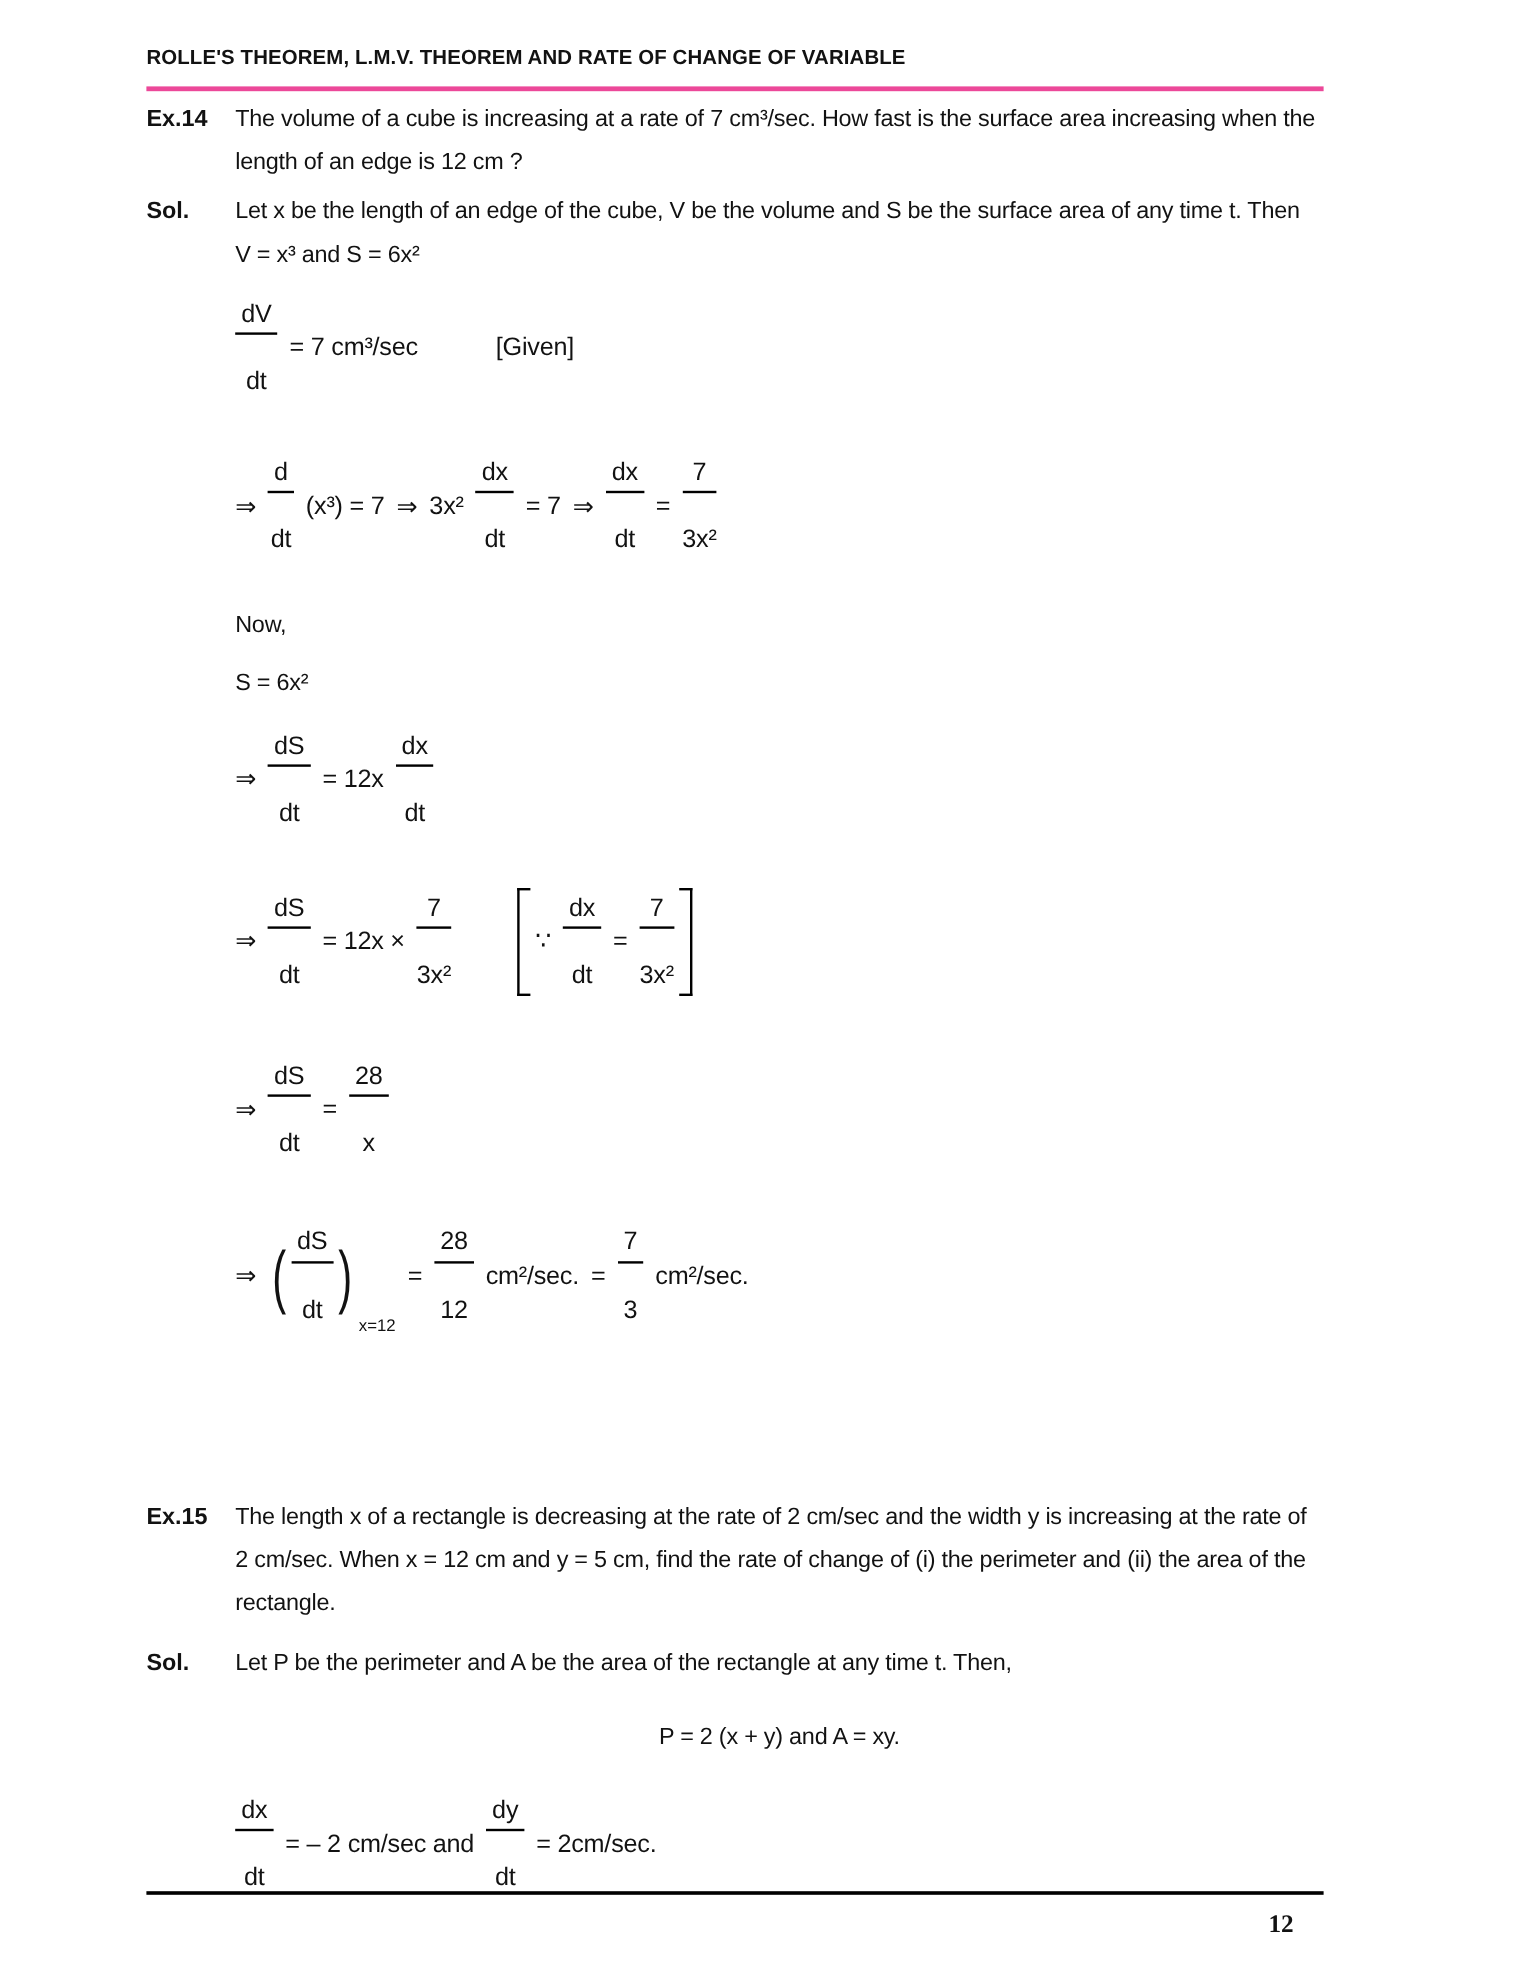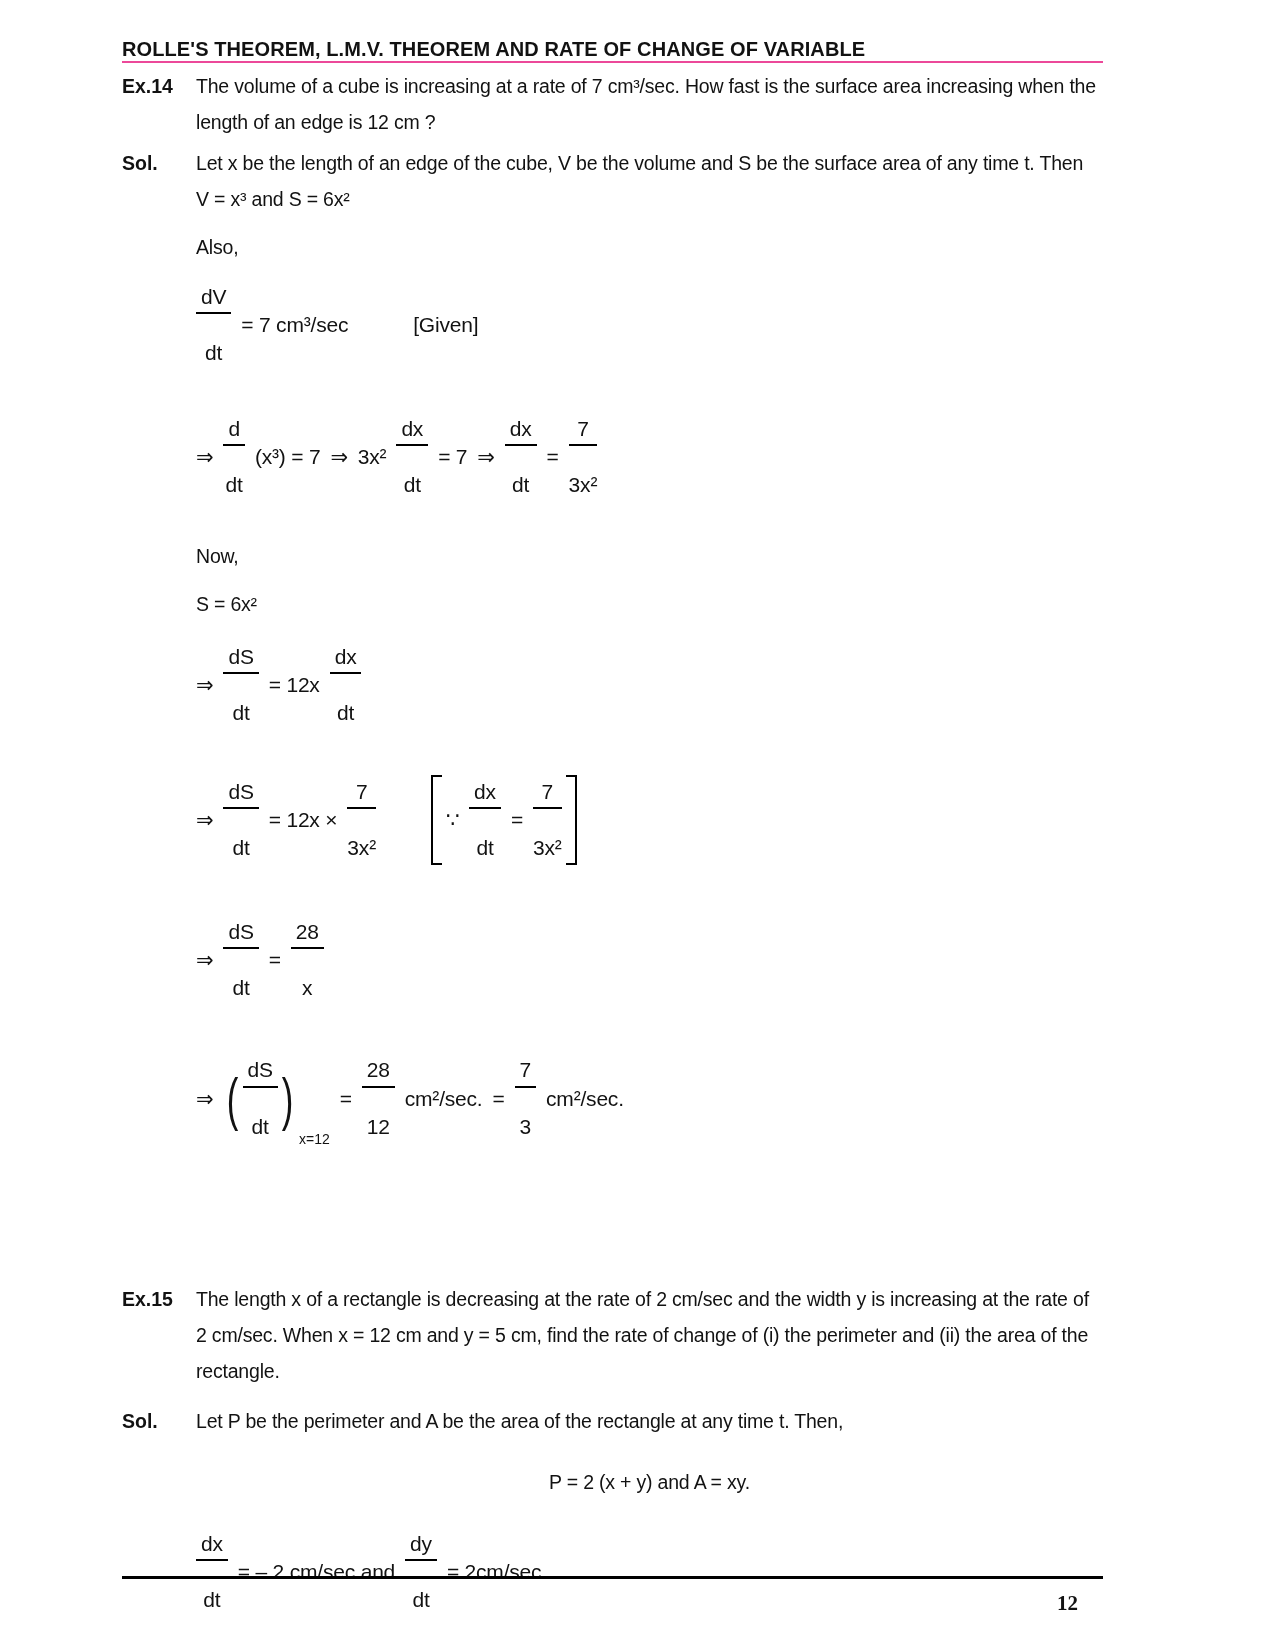--- a/index.html
+++ b/index.html
@@ -12,24 +12,24 @@
     color: #121212;
     font-family: "Liberation Sans", "DejaVu Sans", sans-serif;
     box-sizing: border-box;
     padding: 38px 172px 0 122px;
     overflow: hidden;
   }
 
   
   .header-title {
     font-weight: bold;
-    font-size: 20px;
+    font-size: 17px;
     letter-spacing: 0.1px;
-    padding-bottom: 0;
-    border-bottom: 2px solid #ec4899;
+    padding-bottom: 14px;
+    border-bottom: 4px solid #ec4899;
   }
 
   
   .row { display: flex; align-items: flex-start; }
   .row .gutter {
     width: 74px;
     flex-shrink: 0;
     font-weight: bold;
     font-size: 19.5px;
     line-height: 36px;
@@ -159,21 +159,20 @@
     <div class="content">The volume of a cube is increasing at a rate of 7 cm³/sec. How fast is the surface area increasing when the length of an edge is 12 cm ?</div>
   </div>
 
   <div class="row m-sol14">
     <div class="gutter">Sol.</div>
     <div class="content">Let x be the length of an edge of the cube, V be the volume and S be the surface area of any time t. Then</div>
   </div>
 
   <div class="para m-eqvs">V = x³ and  S = 6x²</div>
 
-  <div class="para m-also">Also,</div>
 
   <div class="formula m-eqdv">
     <span class="frac">
       <span class="num">dV</span>
       <span class="den">dt</span>
     </span>
     <span>= 7 cm³/sec</span>
     <span class="note-gap">[Given]</span>
   </div>
 

